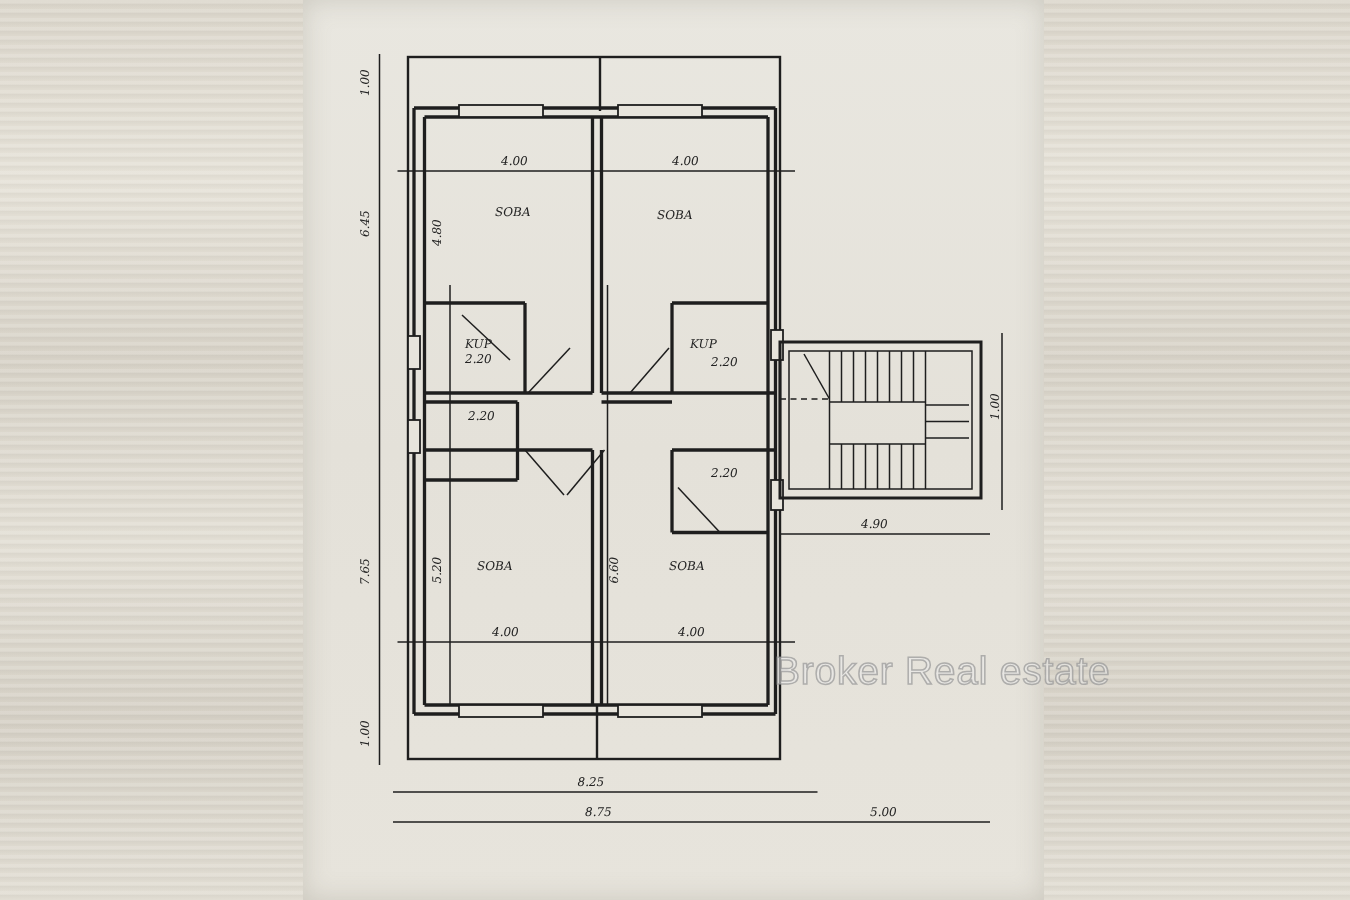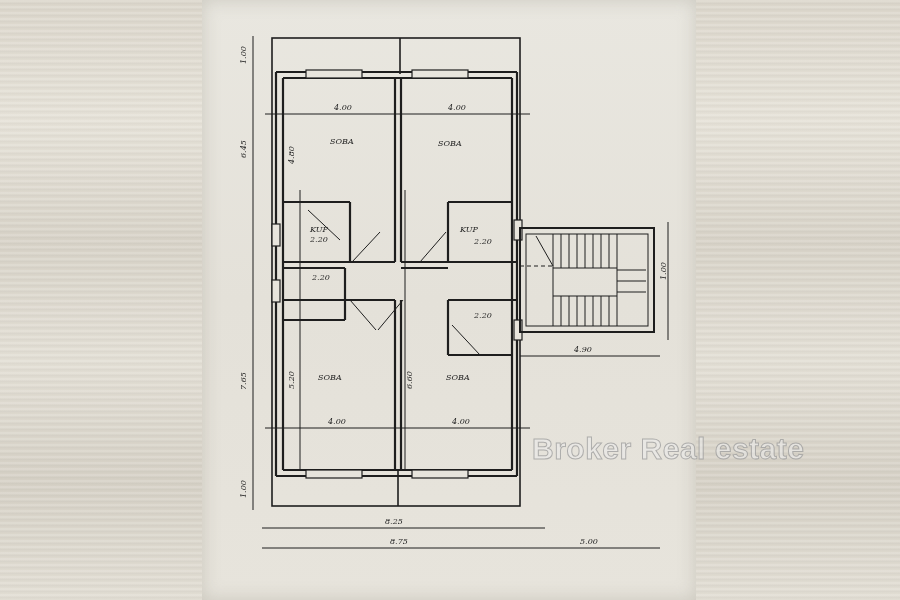--- a/index.html
+++ b/index.html
@@ -6,22 +6,22 @@
   body{width:900px;height:600px;overflow:hidden;position:relative;
     background:linear-gradient(180deg,#dcd7cc 0%,#e6e2d8 20%,#d8d3c8 40%,#e3dfd5 60%,#d6d1c6 80%,#e2ded4 100%);
     font-family:"DejaVu Sans",sans-serif;}
   .bg-streaks{position:absolute;inset:0;
     background:repeating-linear-gradient(180deg,rgba(255,255,255,0.12) 0px,rgba(255,255,255,0.12) 2px,rgba(0,0,0,0.03) 3px,rgba(0,0,0,0) 6px);}
   .sheet{position:absolute;left:202px;top:0;width:494px;height:600px;
     background:linear-gradient(180deg,#e9e7e0 0%,#e4e1d9 50%,#e7e4dc 100%);
     box-shadow:inset 0 0 18px rgba(120,115,100,0.25);}
   svg.plan{position:absolute;left:0;top:0;}
   .watermark{position:absolute;left:516px;top:432px;font-family:"Liberation Sans",sans-serif;
-    font-weight:bold;font-size:30px;color:rgba(235,235,235,0.55);
-    -webkit-text-stroke:1px rgba(150,150,150,0.7);letter-spacing:0.5px;margin-left:16px;}
+    font-weight:normal;font-size:26px;color:rgba(235,235,235,0.55);
+    -webkit-text-stroke:1px rgba(150,150,150,0.7);letter-spacing:0.5px;}
   .dim{font-family:"DejaVu Serif",serif;font-style:italic;font-size:8px;fill:#222;}
   .room{font-family:"DejaVu Serif",serif;font-style:italic;font-size:8px;fill:#222;}
 </style>
 </head>
 <body>
 
 <div class="bg-streaks"></div>
 <div class="sheet"></div>
 
 <svg class="plan" width="900" height="600" viewBox="0 0 900 600" stroke="#1e1e1e" fill="none">

